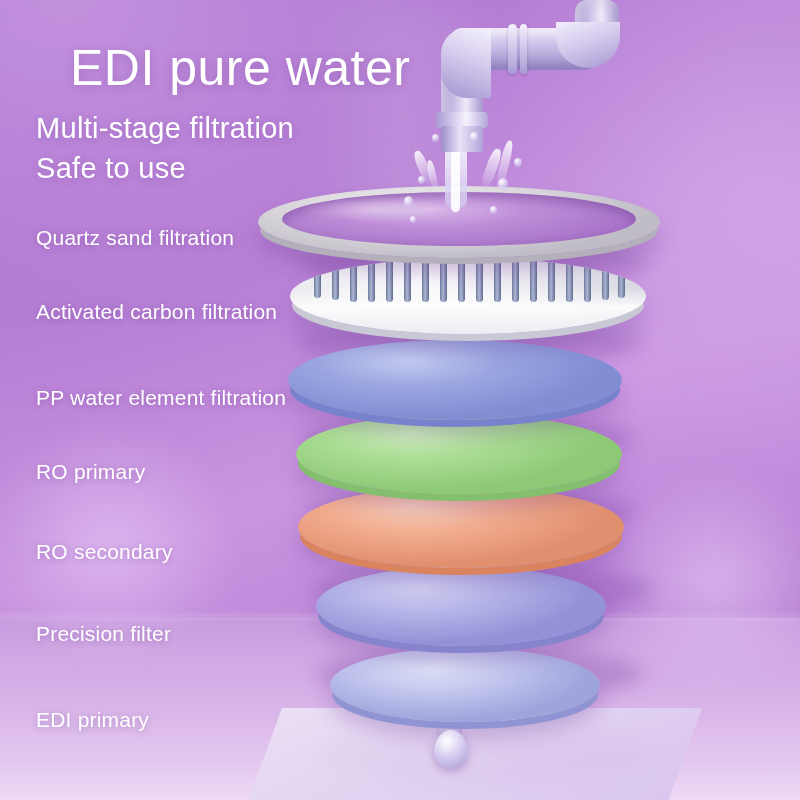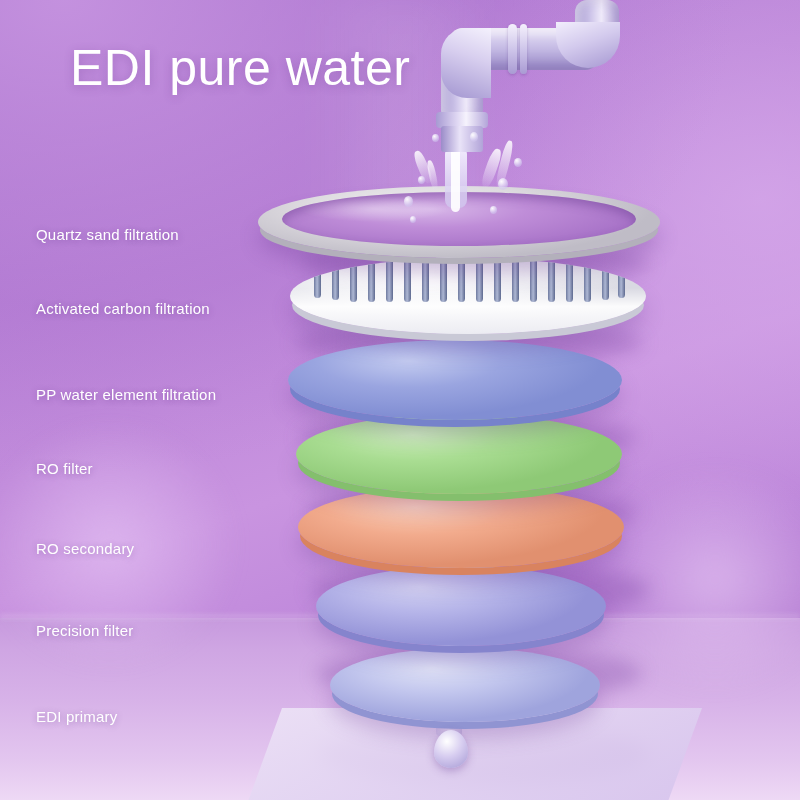--- a/index.html
+++ b/index.html
@@ -78,21 +78,21 @@
     text-shadow: 0 2px 8px rgba(90,40,130,0.25);
     z-index: 40;
   }
   .sub1 { top: 112px; }
   .sub2 { top: 152px; }
 
   
   .lbl {
     position: absolute;
     left: 36px;
-    font-size: 15px;
+    font-size: 21px;
     color: #ffffff;
     letter-spacing: 0.2px;
     font-weight: 400;
     text-shadow: 0 1px 6px rgba(80,35,120,0.35);
     white-space: nowrap;
     z-index: 41;
   }
 
   
   .disc-shadow {
@@ -314,22 +314,24 @@
   <div class="column" style="top:456px; height:50px;"></div>
   <div class="column" style="top:532px; height:52px;"></div>
   <div class="column" style="top:612px; height:52px;"></div>
   <div class="column" style="top:690px; height:46px;"></div>
 
   <div class="faucet-cup" style="left:434px; top:730px; width:34px; height:38px; border-radius:50% 50% 50% 50%/60% 60% 40% 40%;
               background: radial-gradient(circle at 38% 30%, #ffffff 0%, #d7cdf0 45%, #a69ad4 100%);
               box-shadow: 0 3px 8px rgba(100,55,145,0.35);"></div>
 
   <div class="headline">EDI pure water</div>
+  <div class="sub1">Multi-stage filtration</div>
+  <div class="sub2">Safe to use</div>
 
   <div class="lbl" style="top:226px;">Quartz sand filtration</div>
   <div class="lbl" style="top:300px;text-align:right;">Activated carbon filtration</div>
   <div class="lbl" style="top:386px;">PP water element filtration</div>
-  <div class="lbl" style="top:460px;">RO filter</div>
+  <div class="lbl" style="top:460px;">RO primary</div>
   <div class="lbl" style="top:622px;">Precision filter</div>
   <div class="lbl" style="top:540px;">RO secondary</div>
   <div class="lbl" style="top:708px;">EDI primary</div>
 
 </div>
 
 </body></html>

